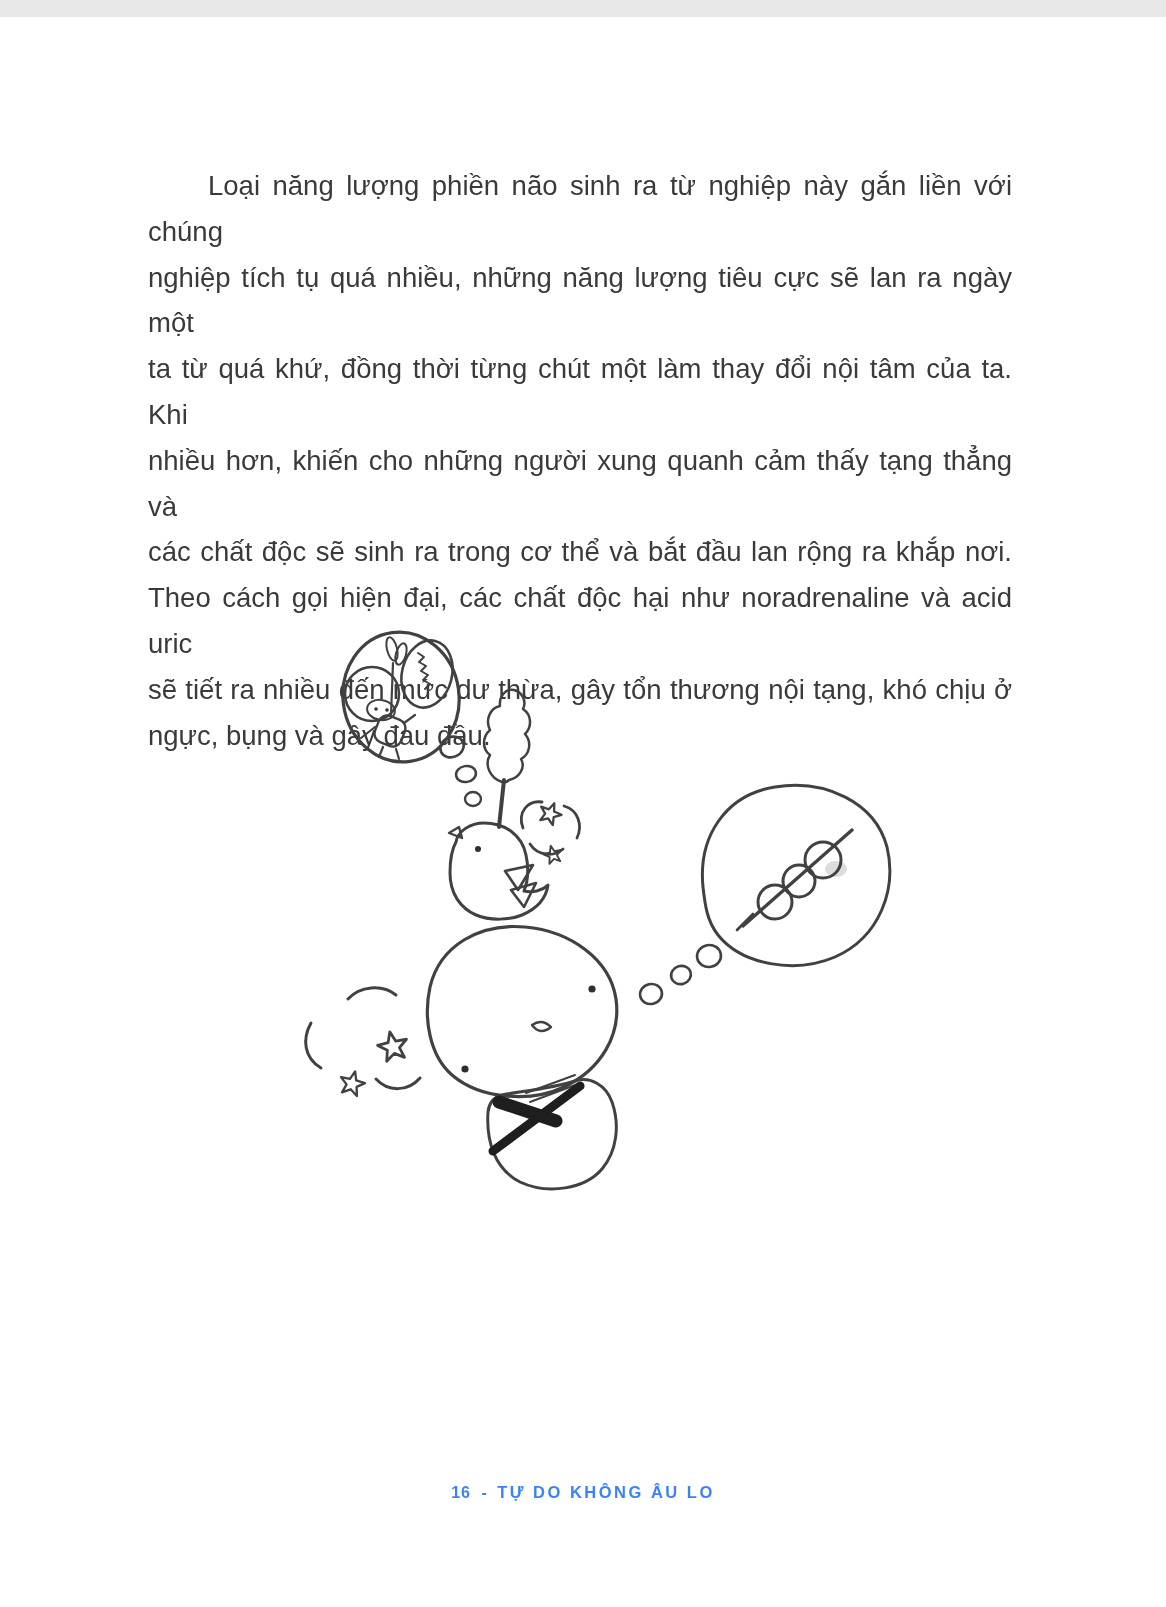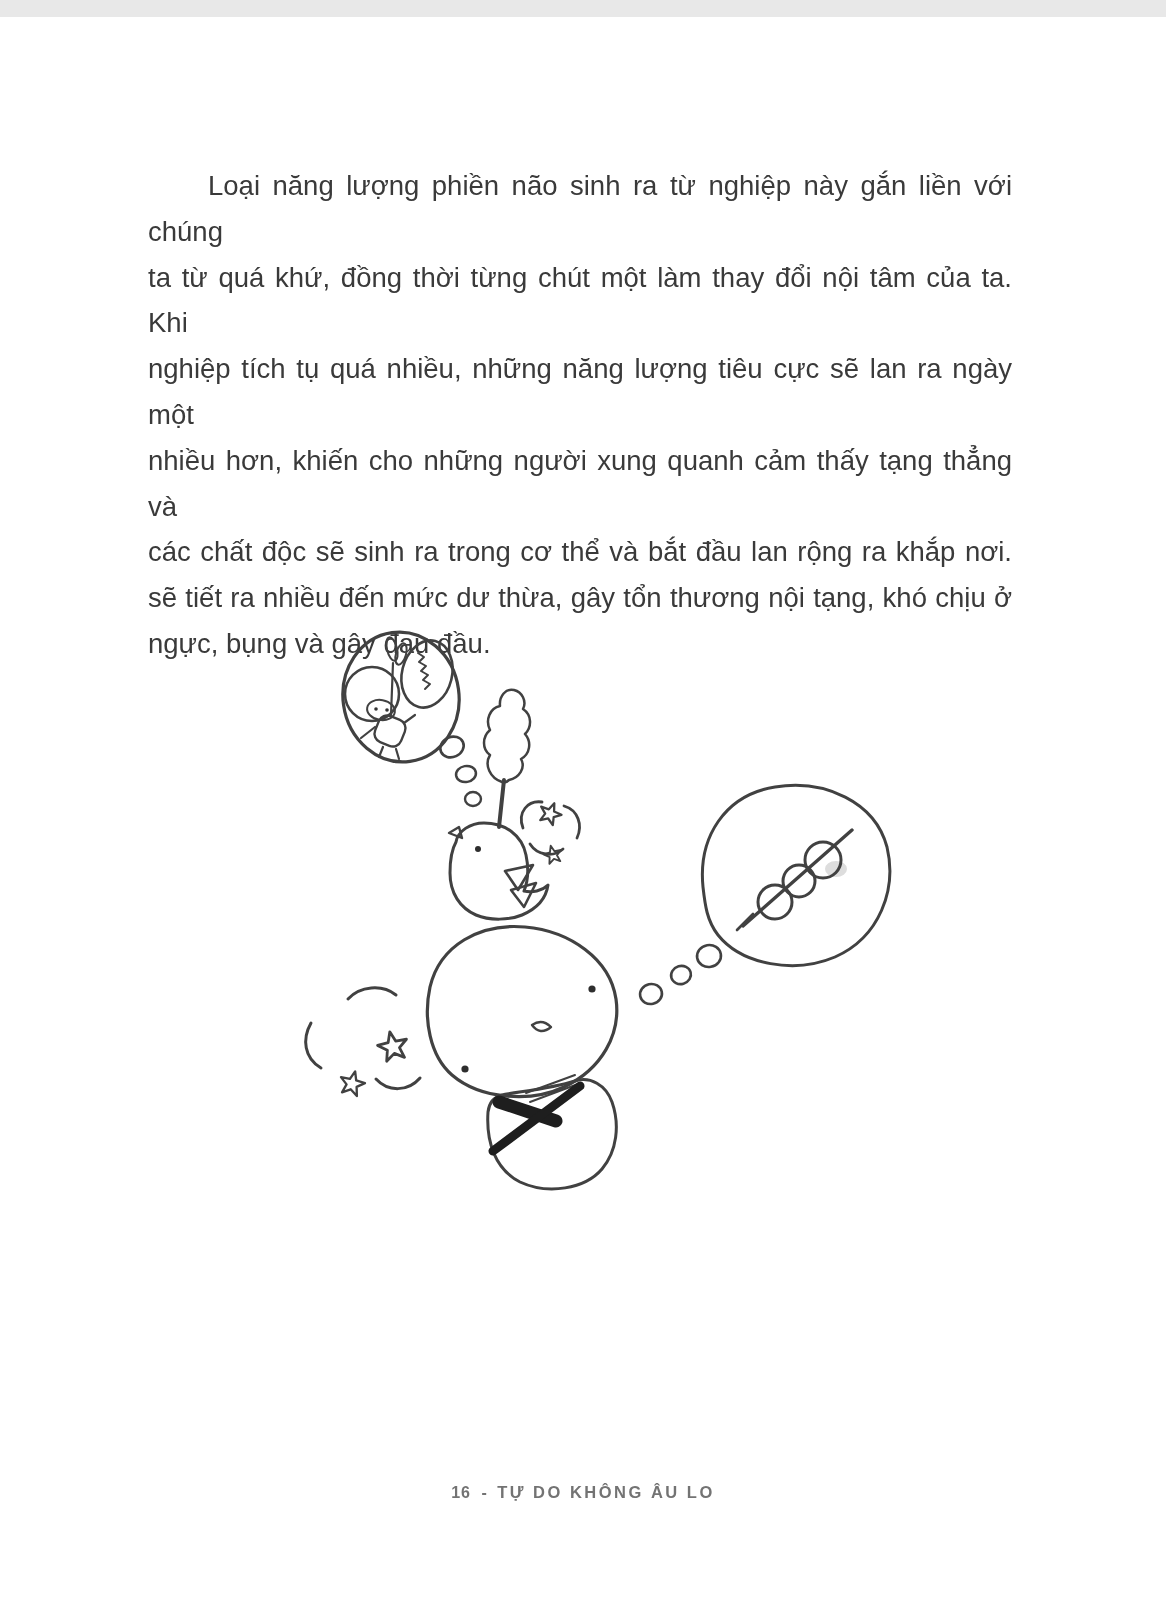--- a/index.html
+++ b/index.html
@@ -14,38 +14,39 @@
   }
   .para-line {
     line-height:45.8px; white-space:normal;
     text-align:justify; text-align-last:justify;
   }
   .para-line.first { text-indent:60px; }
   .para-line.last { text-align-last:left; }
   .illustration-wrap { position:absolute; left:280px; top:580px; width:620px; height:620px; }
   .footer {
     position:absolute; left:0; top:1466px; width:100%;
-    text-align:center; color:#737373;
+    text-align:center; color:#3b82f6;
   }
   .footer .pagenum { font-size:16px; letter-spacing:1px; font-weight:600; }
   .footer .sep { font-size:16px; font-weight:600; padding:0 6px; }
   .footer .booktitle { font-size:16.5px; letter-spacing:2.5px; font-weight:700; }
   svg .sk { stroke:#414141; stroke-linecap:round; stroke-linejoin:round; fill:none; }
 </style>
 </head>
 <body>
 
 <div class="page">
 
   <div class="text-block">
     <div class="para-line first">Loại năng lượng phiền não sinh ra từ nghiệp này gắn liền với chúng</div>
+    <div class="para-line">nghiệp tích tụ quá nhiều, những năng lượng tiêu cực sẽ lan ra ngày một</div>
     <div class="para-line">ta từ quá khứ, đồng thời từng chút một làm thay đổi nội tâm của ta. Khi</div>
-    <div class="para-line">nghiệp tích tụ quá nhiều, những năng lượng tiêu cực sẽ lan ra ngày một</div>
     <div class="para-line">nhiều hơn, khiến cho những người xung quanh cảm thấy tạng thẳng và</div>
     <div class="para-line">các chất độc sẽ sinh ra trong cơ thể và bắt đầu lan rộng ra khắp nơi.</div>
+    <div class="para-line">Theo cách gọi hiện đại, các chất độc hại như noradrenaline và acid uric</div>
     <div class="para-line">sẽ tiết ra nhiều đến mức dư thừa, gây tổn thương nội tạng, khó chịu ở</div>
     <div class="para-line last">ngực, bụng và gây đau đầu.</div>
   </div>
 
   <div class="illustration-wrap">
     <svg width="620" height="620" viewBox="0 0 620 620">
       <defs>
         <path id="star5" d="M0,-10 L2.47,-3.4 L9.51,-3.09 L3.99,1.3 L5.88,8.09 L0,4.2 L-5.88,8.09 L-3.99,1.3 L-9.51,-3.09 L-2.47,-3.4 Z"></path>
       </defs>
 

